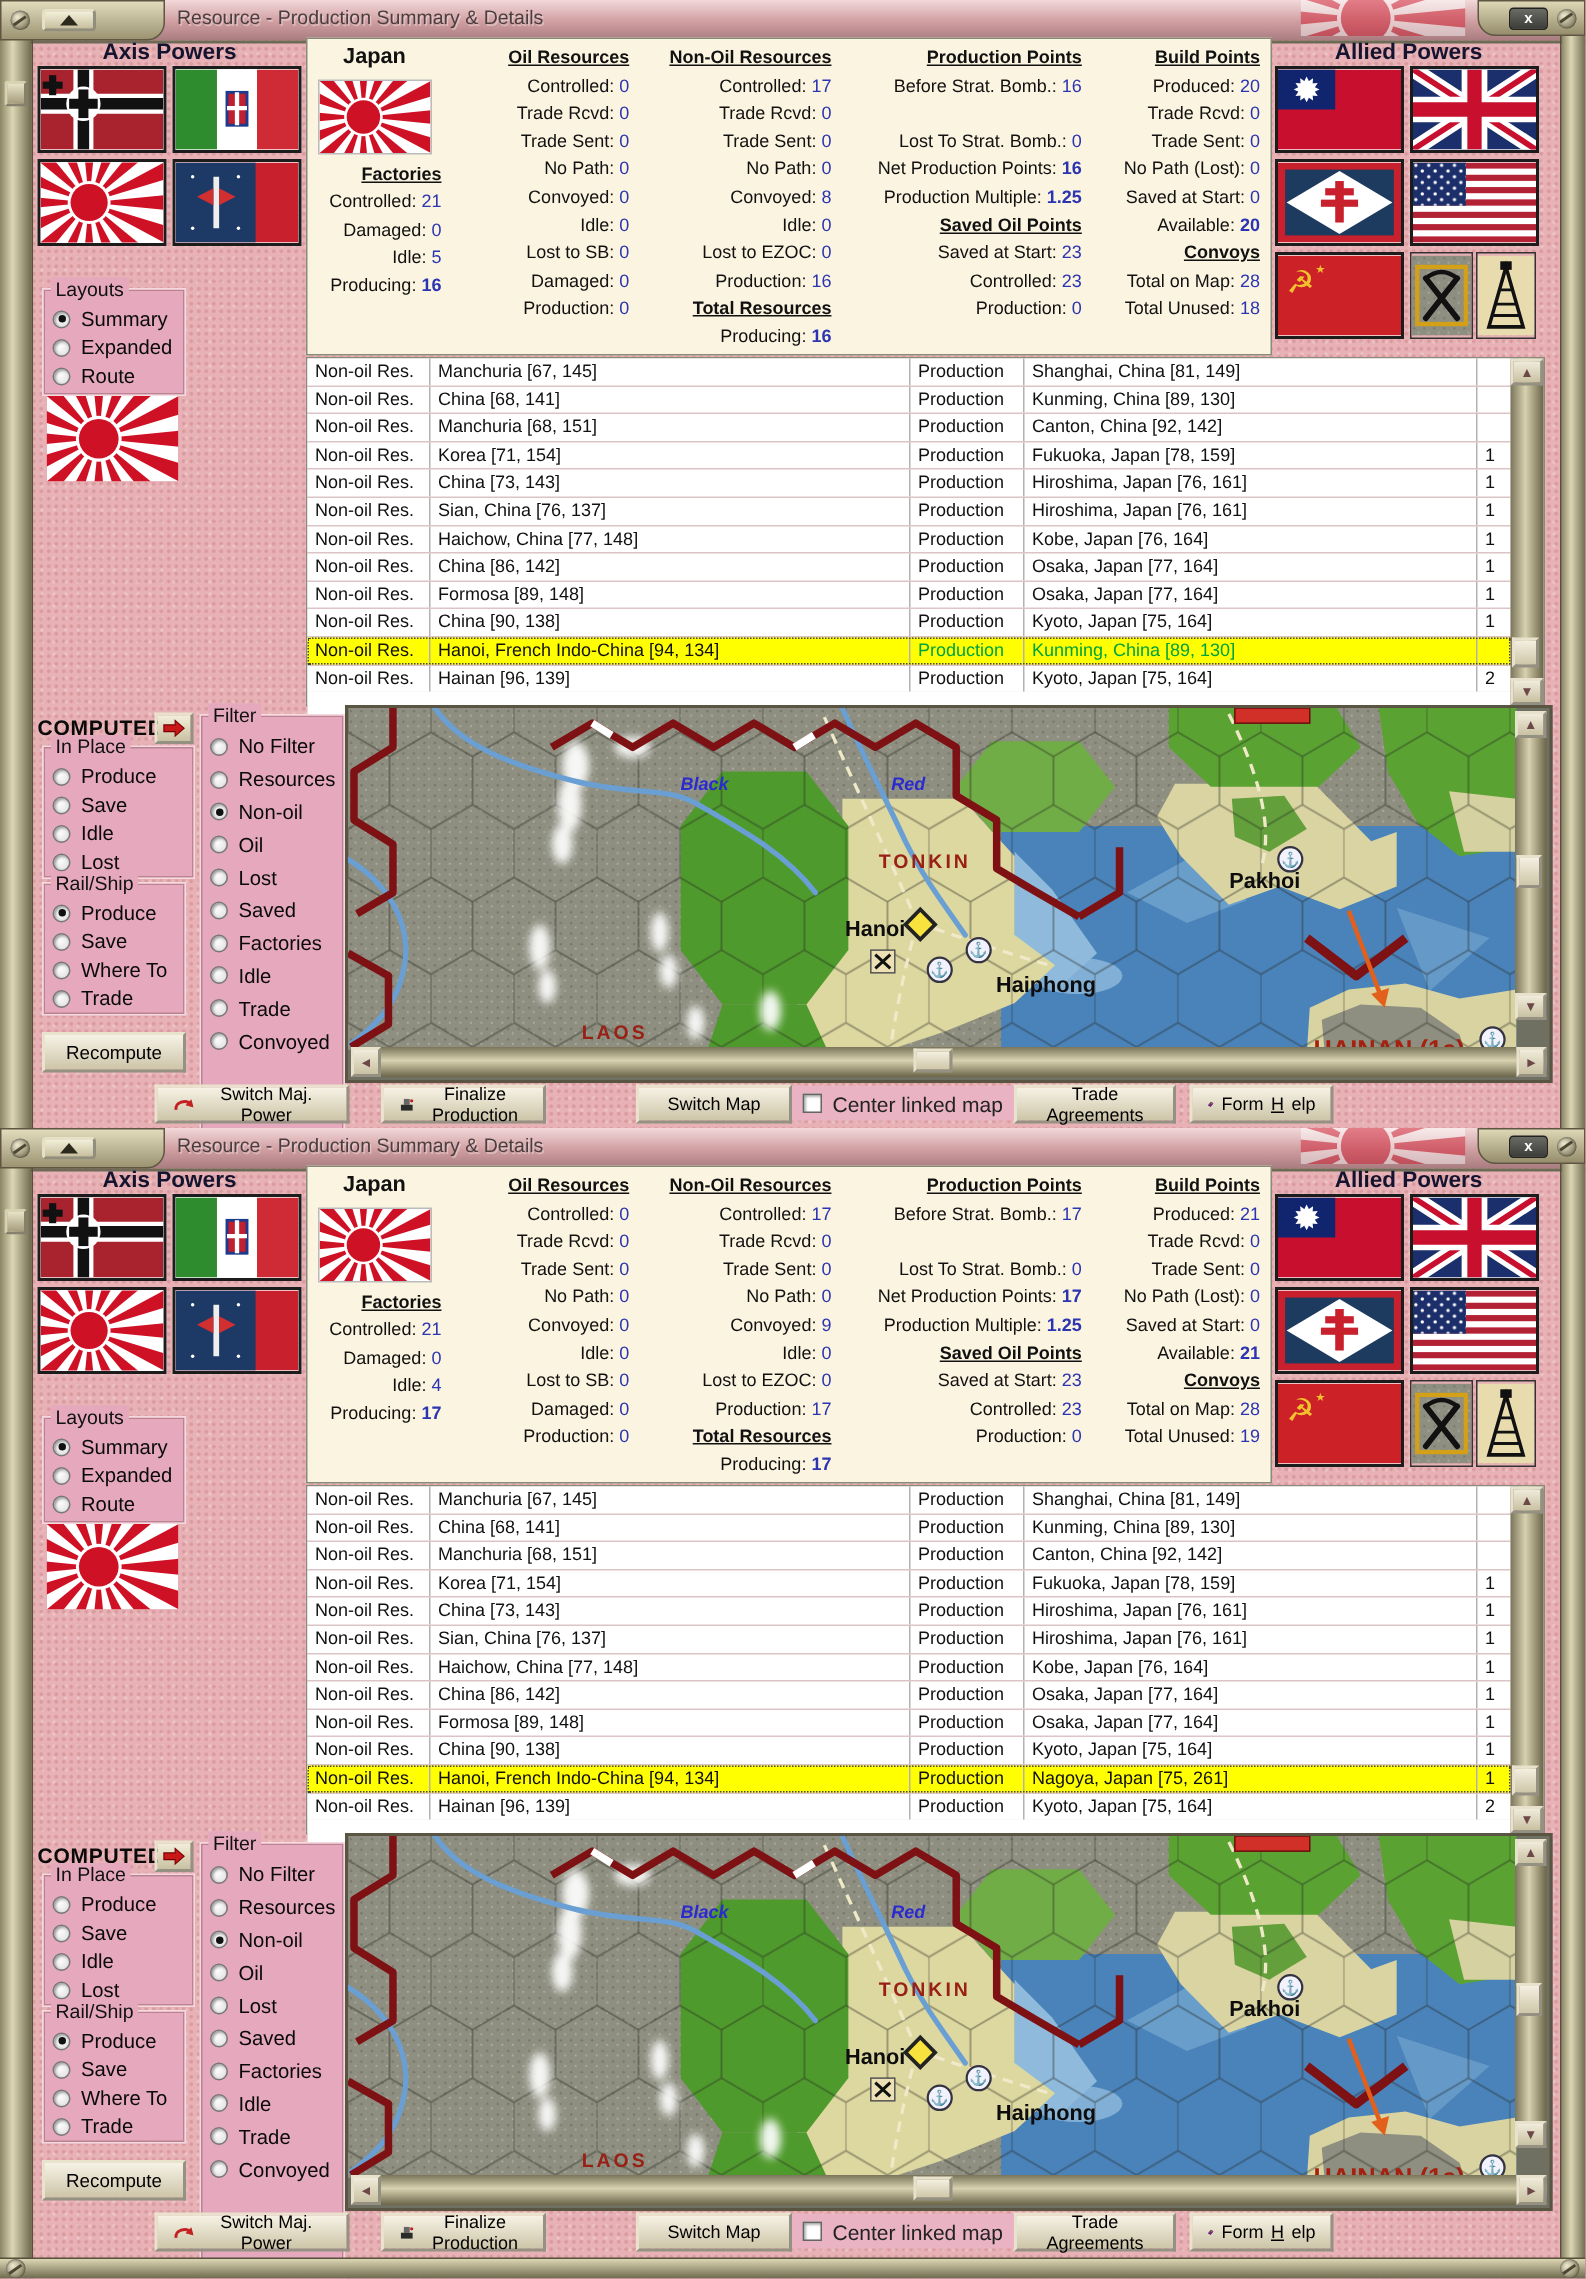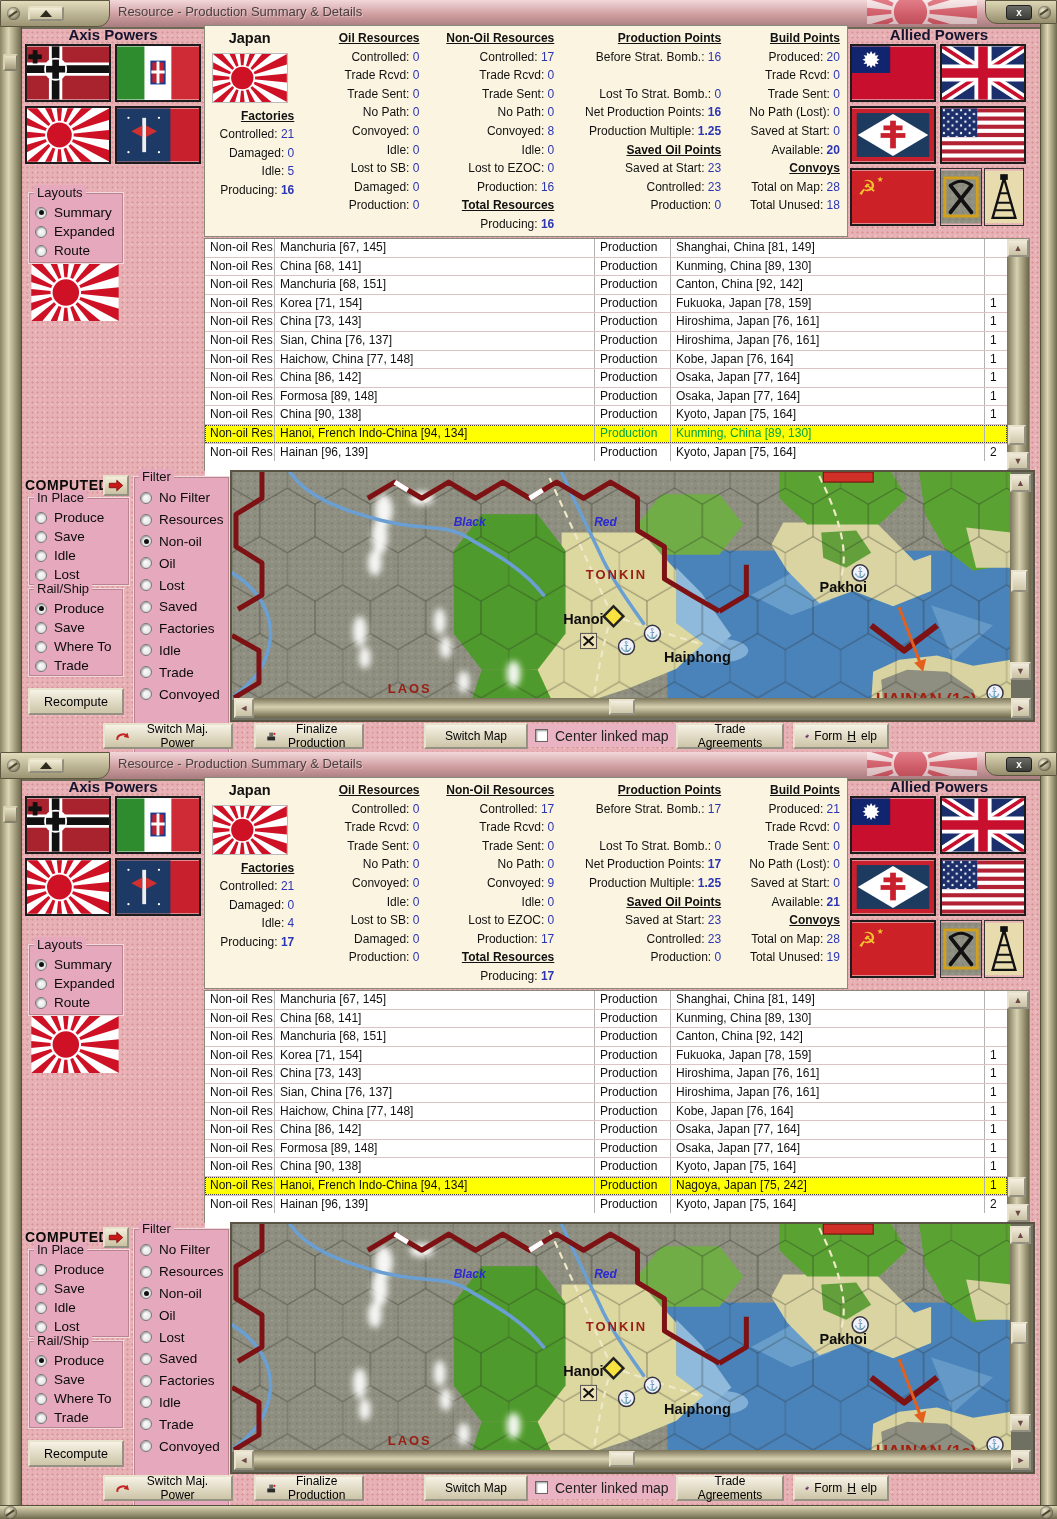--- a/index.html
+++ b/index.html
@@ -81,21 +81,21 @@
   .stat-row{white-space:nowrap}
   .sv{color:#2b35b2}
   .sv.b{font-weight:bold}
 
   
   .res-table{position:absolute;left:204px;top:238px;width:826px;height:233px;background:#fff;border:1px solid #8a8a7a;padding-right:22px}
   .trows{display:flex;flex-direction:column;gap:1px;background:#dcc3c6}
   .trow{display:flex;height:17.6px;background:#fff;font-size:12px;color:#111}
   .trow.hl{background:#ffff00;outline:1px dotted #444;outline-offset:-1px}
   .tcell{border-right:1px solid #b2b2b2;padding:1px 5px 0;white-space:nowrap;overflow:hidden}
-  .tcell.c0{width:70px}.tcell.c1{width:320px}.tcell.c2{width:76px}.tcell.c3{flex:1}.tcell.c4{width:22px;border-right:none}
+  .tcell.c0{width:82px}.tcell.c1{width:320px}.tcell.c2{width:76px}.tcell.c3{flex:1}.tcell.c4{width:22px;border-right:none}
   .tcell.green{color:#00a33e}
   .tfill{background:#fff;height:100%}
 
   
   .sb{position:absolute;display:flex;background:linear-gradient(90deg,#7a745a,#d8d1b0 45%,#6b6549)}
   .sb-h{flex-direction:row;background:linear-gradient(#7a745a,#d8d1b0 45%,#6b6549)}
   .sb-v{flex-direction:column}
   .sb-btn{flex:0 0 auto;width:100%;height:18px;background:linear-gradient(#f0ebdb,#c9c1a2);border:2px outset #e8e2cc;
     color:#6d4848;font-size:9px;display:flex;align-items:center;justify-content:center}
   .sb-h .sb-btn{width:20px;height:100%}
@@ -1053,21 +1053,21 @@
             <div class="tcell c0">Non-oil Res.</div>
             <div class="tcell c1">China [90, 138]</div>
             <div class="tcell c2">Production</div>
             <div class="tcell c3">Kyoto, Japan [75, 164]</div>
             <div class="tcell c4">1</div>
           </div>
           <div class="trow hl">
             <div class="tcell c0">Non-oil Res.</div>
             <div class="tcell c1">Hanoi, French Indo-China [94, 134]</div>
             <div class="tcell c2">Production</div>
-            <div class="tcell c3">Nagoya, Japan [75, 242]</div>
+            <div class="tcell c3">Nagoya, Japan [75, 261]</div>
             <div class="tcell c4">1</div>
           </div>
           <div class="trow">
             <div class="tcell c0">Non-oil Res.</div>
             <div class="tcell c1">Hainan [96, 139]</div>
             <div class="tcell c2">Production</div>
             <div class="tcell c3">Kyoto, Japan [75, 164]</div>
             <div class="tcell c4">2</div>
           </div>
         </div>

